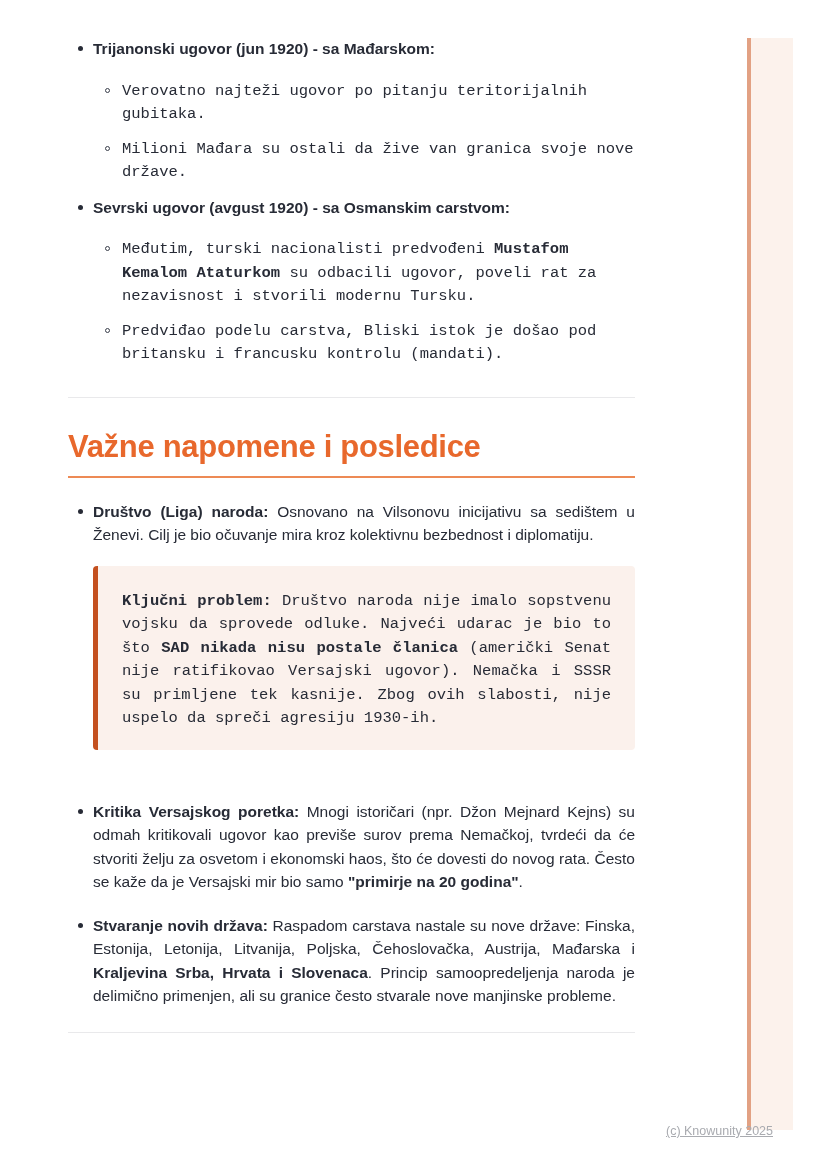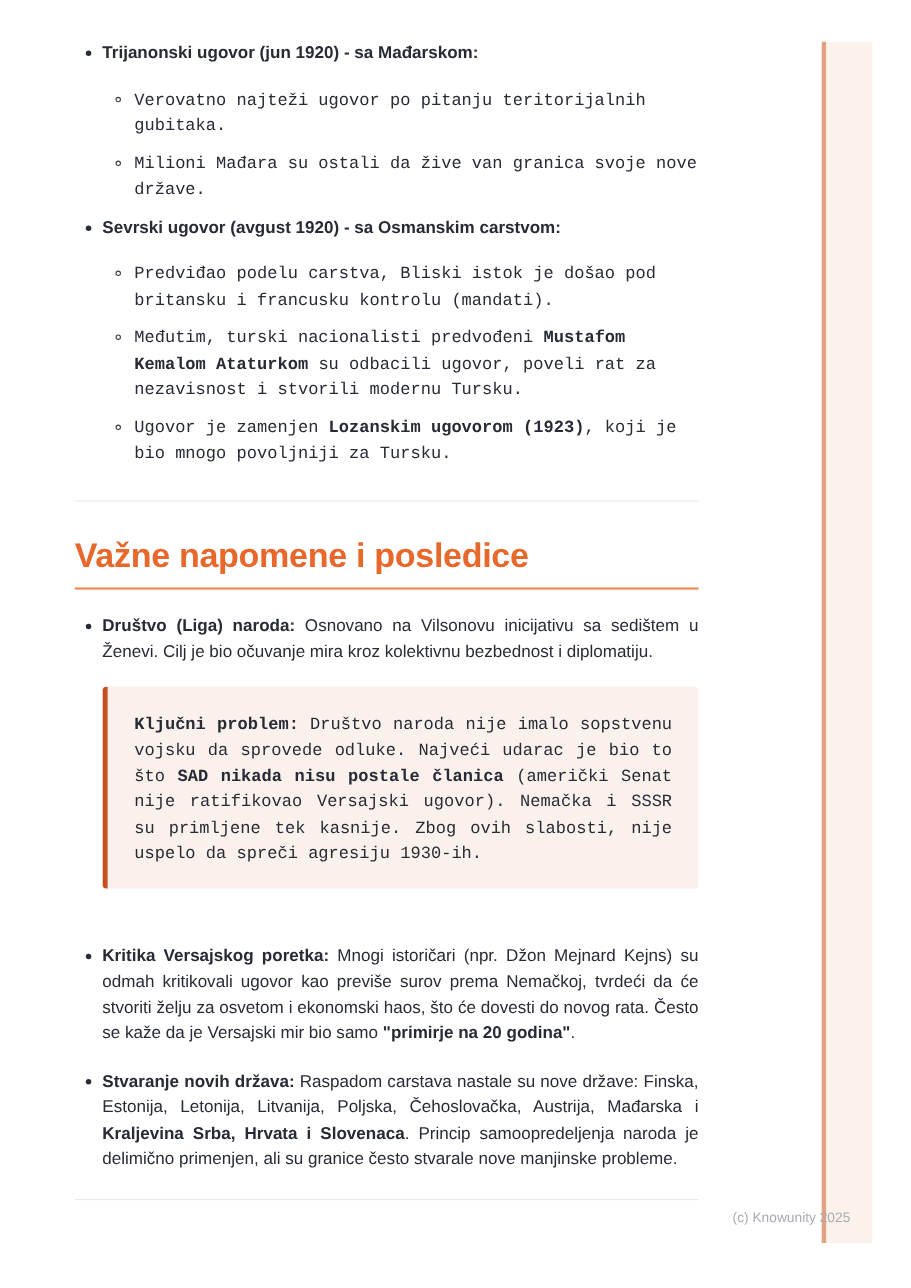--- a/index.html
+++ b/index.html
@@ -66,24 +66,25 @@
     border-left: 5px solid #c4501f;
     border-radius: 4px;
     padding: 24px 24px 19px 24px;
     text-align: justify;
     font-family: Liberation Mono, monospace;
   }
   .mt32 { margin-top: 50px; }
   .mt20 { margin-top: 20px; }
   .footer {
     position: absolute;
-    top: 1100px; right: 55px;
+    top: 1124px; right: 55px;
     font-size: 12.5px;
     color: #a9abb0;
     z-index: 2;
+    text-decoration: underline;
   }
 </style>
 </head>
 <body>
 
 <div class="stripe-fill"></div>
 <div class="stripe-line"></div>
 
 <div class="content">
 
@@ -103,32 +104,28 @@
     <p><span>Milioni Mađara su ostali da žive van granica svoje nove države.</span></p>
   </div>
 
   <div class="li gap-top">
     <span class="dot"></span>
     <p class="bold">Sevrski ugovor (avgust 1920) - sa Osmanskim carstvom:</p>
   </div>
 
   <div class="li2">
     <span class="circ"></span>
-    <p><span>Predviđao podelu carstva, Bliski istok je došao pod britansku i francusku kontrolu (mandati).</span></p>
-  </div>
-
-  <div class="li2">
-    <span class="circ"></span>
     <p><span>Međutim, turski nacionalisti predvođeni </span><span class="bold">Mustafom Kemalom Ataturkom</span><span> su odbacili ugovor, poveli rat za nezavisnost i stvorili modernu Tursku.</span></p>
   </div>
 
   <div class="li2">
     <span class="circ"></span>
-    <p><span>Ugovor je zamenjen </span><span class="bold">Lozanskim ugovorom (1923)</span><span>, koji je bio mnogo povoljniji za Tursku.</span></p>
+    <p><span>Predviđao podelu carstva, Bliski istok je došao pod britansku i francusku kontrolu (mandati).</span></p>
   </div>
+
 
   <hr class="divider">
 
   <h1 class="section-heading">Važne napomene i posledice</h1>
 
   <div class="li after-heading just">
     <span class="dot"></span>
     <p><span class="bold">Društvo (Liga) naroda:</span><span> Osnovano na Vilsonovu inicijativu sa sedištem u Ženevi. Cilj je bio očuvanje mira kroz kolektivnu bezbednost i diplomatiju.</span></p>
   </div>
 

